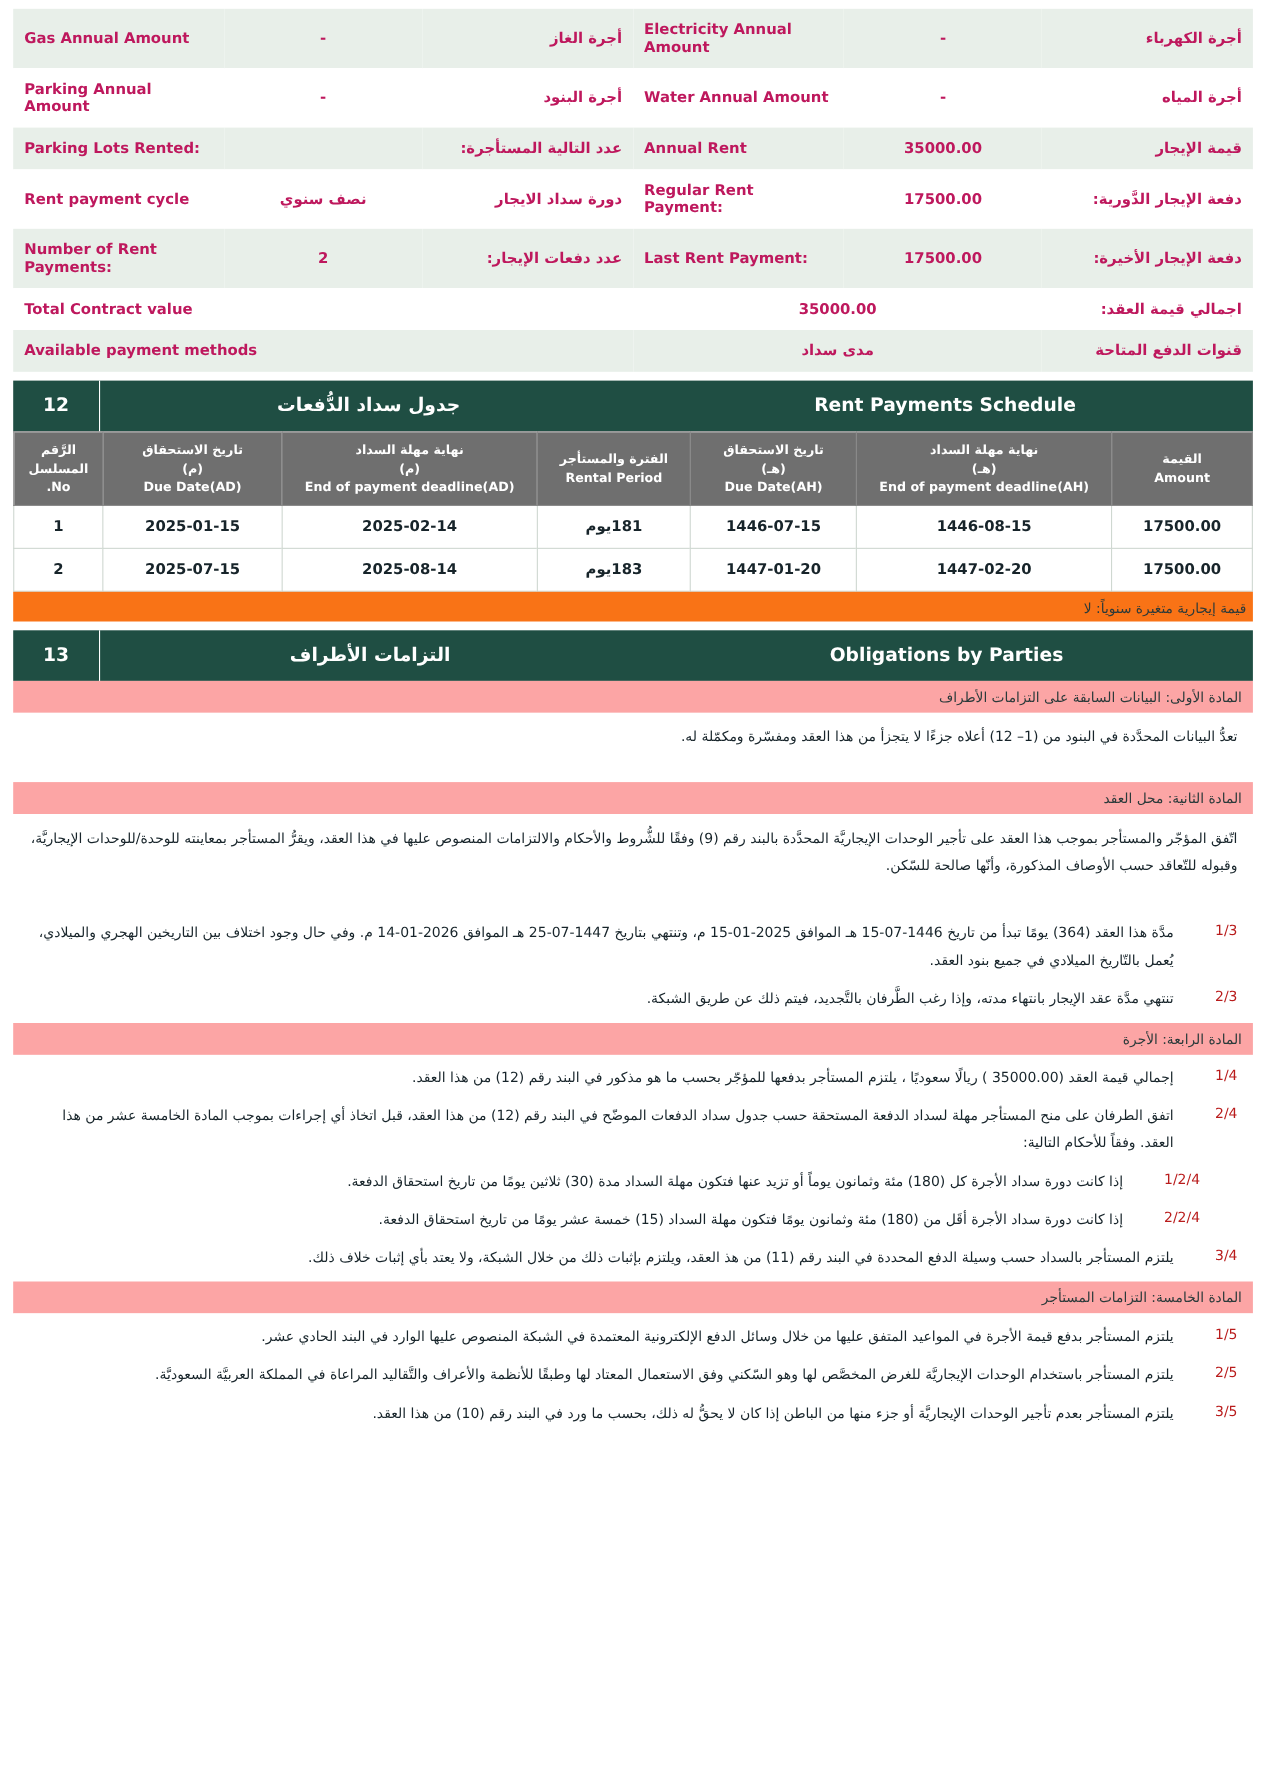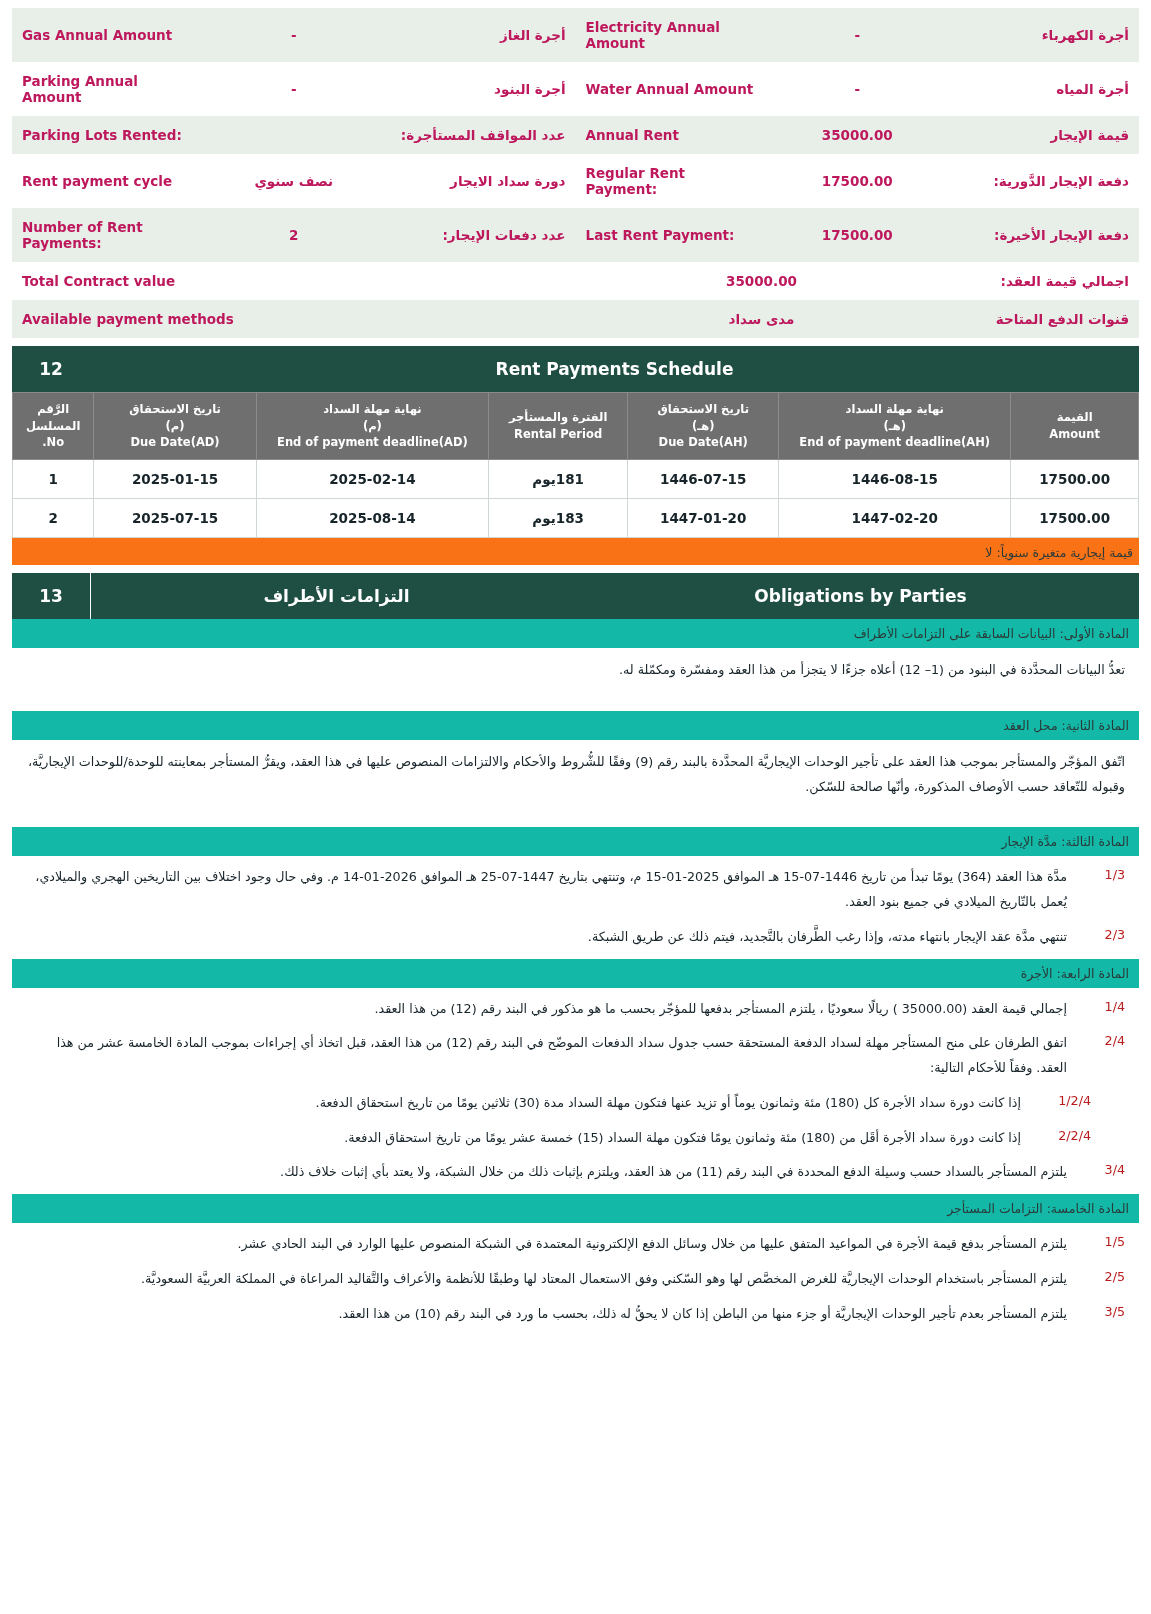--- a/index.html
+++ b/index.html
@@ -112,21 +112,21 @@
   .note-line {
     text-align: right;
     font-size: 12.5px;
     color: #2c3a3a;
     padding: 7px 6px 5px 6px;
     background: #f97316;
   }
 
   
   .ob-band {
-    background: #14b8a6;
+    background: #fca5a5;
     color: #2a3a3a;
     font-size: 12.5px;
     font-weight: 400;
     text-align: right;
     padding: 7px 10px;
   }
   .ob-text {
     background: #ffffff;
     color: #17242a;
     font-size: 12.7px;
@@ -189,21 +189,21 @@
         <td class="val">-</td>
         <td class="lbl-en">Water Annual Amount</td>
         <td class="lbl-ar-mid">أجرة البنود</td>
         <td class="val">-</td>
         <td class="lbl-en">Parking Annual Amount</td>
       </tr>
       <tr class="row-light">
         <td class="lbl-ar">قيمة الإيجار</td>
         <td class="val">35000.00</td>
         <td class="lbl-en">Annual Rent</td>
-        <td class="lbl-ar-mid">عدد المواقف المستأجرة:</td>
+        <td class="lbl-ar-mid">عدد التالية المستأجرة:</td>
         <td class="val"></td>
         <td class="lbl-en">Parking Lots Rented:</td>
       </tr>
       <tr class="row-white">
         <td class="lbl-ar">دفعة الإيجار الدَّورية:</td>
         <td class="val">17500.00</td>
         <td class="lbl-en">Regular Rent Payment:</td>
         <td class="lbl-ar-mid">دورة سداد الايجار</td>
         <td class="val">نصف سنوي</td>
         <td class="lbl-en">Rent payment cycle</td>
@@ -224,20 +224,21 @@
       <tr class="row-light">
         <td class="lbl-ar">قنوات الدفع المتاحة</td>
         <td class="wide-val" colspan="2">مدى سداد</td>
         <td class="lbl-en" colspan="3">Available payment methods</td>
       </tr>
     </tbody>
   </table>
 
   <div class="section-bar">
     <div class="sec-en">Rent Payments Schedule</div>
+    <div class="sec-ar">جدول سداد الدُّفعات</div>
     <div class="sec-num">12</div>
   </div>
 
   <table class="sched">
     <colgroup>
       <col class="col-amount">
         <col class="col-end-ah">
         <col class="col-due-ah">
       <col class="col-period">
         <col class="col-end-ad">
@@ -295,21 +296,20 @@
     <div class="sec-ar">التزامات الأطراف</div>
     <div class="sec-num">13</div>
   </div>
 
   <div class="ob-band">المادة الأولى: البيانات السابقة على التزامات الأطراف</div>
   <div class="ob-text">تعدُّ البيانات المحدَّدة في البنود من (1– 12) أعلاه جزءًا لا يتجزأ من هذا العقد ومفسّرة ومكمّلة له.</div>
 
   <div class="ob-band">المادة الثانية: محل العقد</div>
   <div class="ob-text">اتّفق المؤجّر والمستأجر بموجب هذا العقد على تأجير الوحدات الإيجاريَّة المحدَّدة بالبند رقم (9) وفقًا للشُّروط والأحكام والالتزامات المنصوص عليها في هذا العقد، ويقرُّ المستأجر بمعاينته للوحدة/للوحدات الإيجاريَّة، وقبوله للتّعاقد حسب الأوصاف المذكورة، وأنّها صالحة للسّكن.</div>
 
-  <div class="ob-band">المادة الثالثة: مدَّة الإيجار</div>
   <div class="spacer-4"></div>
   <div class="clause">
     <div class="num">1/3</div>
     <div class="body">مدَّة هذا العقد (364) يومًا تبدأ من تاريخ 1446-07-15 هـ الموافق 2025-01-15 م، وتنتهي بتاريخ 1447-07-25 هـ الموافق 2026-01-14 م. وفي حال وجود اختلاف بين التاريخين الهجري والميلادي، يُعمل بالتّاريخ الميلادي في جميع بنود العقد.</div>
   </div>
   <div class="clause">
     <div class="num">2/3</div>
     <div class="body">تنتهي مدَّة عقد الإيجار بانتهاء مدته، وإذا رغب الطَّرفان بالتَّجديد، فيتم ذلك عن طريق الشبكة.</div>
   </div>
   <div class="spacer-4"></div>

